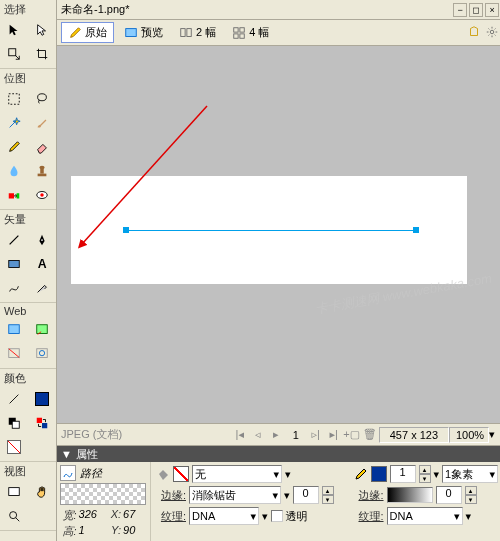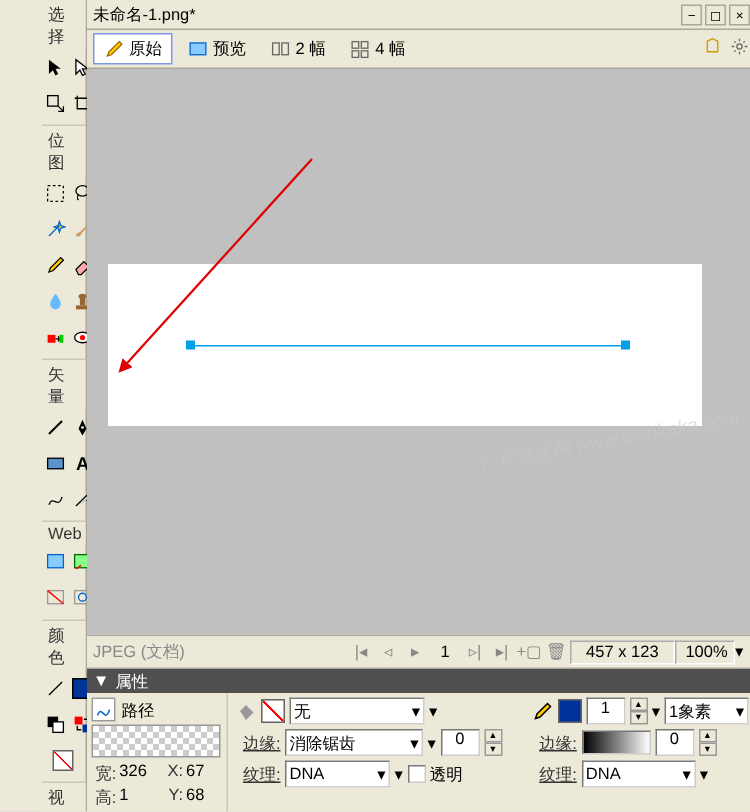--- a/index.html
+++ b/index.html
@@ -1,21 +1,21 @@
 <!DOCTYPE html>
 <html><head>
 <meta charset="utf-8">
 <style>
 * { margin: 0; padding: 0; box-sizing: border-box; font-family: "Microsoft YaHei", sans-serif; }
 body { background: #fff; width: 500px; height: 541px; overflow: hidden; font-size: 11px; }
 .app { display: flex; width: 500px; height: 541px; }
 
 
 .palette { width: 58px; background: #ece9d8; border-right: 1px solid #aca899; display: flex; flex-direction: column; }
-.palette .grp { border-bottom: 1px solid #cac7b6; padding-bottom: 2px; margin-left: 28px; }
+.palette .grp { border-bottom: 1px solid #cac7b6; padding-bottom: 2px; }
 .palette .grp-h { background: #ece9d8; font-size: 11px; padding: 2px 4px 1px; color: #333; }
 .palette .row { display: flex; }
 .tool { width: 26px; height: 22px; border: 1px solid transparent; display: flex; align-items: center; justify-content: center; margin: 1px; cursor: pointer; }
 .ico { width: 14px; height: 14px; }
 
 
 .main { flex: 1; display: flex; flex-direction: column; background: #ece9d8; }
 .title { height: 20px; background: #ece9d8; display: flex; align-items: center; padding: 0 4px; border-bottom: 1px solid #aca899; }
 .title span { flex: 1; font-size: 11px; }
 .title .wbtn { width: 14px; height: 14px; margin-left: 2px; display: flex; align-items: center; justify-content: center; border: 1px solid #aca899; font-size: 9px; }
@@ -40,21 +40,21 @@
 .status .dim { border: 1px inset #fff; padding: 1px 10px; background: #ece9d8; }
 .status .zoom { border: 1px inset #fff; padding: 1px 4px; width: 40px; text-align: right; }
 .status .dd { width: 10px; cursor: pointer; }
 
 
 .props { height: 96px; border-top: 1px solid #aca899; }
 .props-h { height: 16px; background: #505050; color: #fff; font-size: 11px; padding: 0 4px; display: flex; align-items: center; }
 .props-h .tri { margin-right: 4px; cursor: pointer; }
 .props-b { height: 80px; background: #ece9d8; display: flex; }
 
-.col1 { width: 94px; border-right: 1px solid #cac7b6; padding: 3px; }
+.col1 { width: 94px; border-right: 1px solid #cac7b6; padding: 3px; font-style: italic; }
 .thumb-h { display: flex; align-items: center; gap: 4px; margin-bottom: 2px; }
 .thumb-h .tic { width: 16px; height: 16px; background: #fff; border: 1px solid #999; display: flex; align-items: center; justify-content: center; }
 .thumb { width: 86px; height: 22px; background: repeating-conic-gradient(#ccc 0 25%, #fff 0 50%) 0 0/8px 8px; border: 1px solid #999; margin-bottom: 3px; }
 .dims { font-size: 11px; }
 .dims .dr { display: flex; gap: 2px; margin-top: 1px; }
 .dims .lab { width: 18px; text-align: right; color: #333; }
 .dims .val { width: 26px; text-align: left; }
 
 .col2 { flex: 1; padding: 3px 5px; font-size: 11px; }
 .fr { display: flex; align-items: center; gap: 3px; margin-bottom: 3px; height: 18px; }
@@ -399,21 +399,21 @@
             <div class="dr">
                 <span class="lab">宽:</span>
                 <span class="val">326</span>
                 <span class="lab">X:</span>
                 <span class="val">67</span>
               </div>
             <div class="dr">
                 <span class="lab">高:</span>
                 <span class="val">1</span>
                 <span class="lab">Y:</span>
-                <span class="val">68</span>
+                <span class="val">90</span>
               </div>
           </div>
         </div>
         <div class="col2">
           <div style="display:flex;gap:20px">
             <div style="flex:1">
               <div class="fr">
                 <svg width="14" height="14">
                     <path d="M3 7l4-4 5 5-5 5z" fill="#999"></path>
                   </svg>

